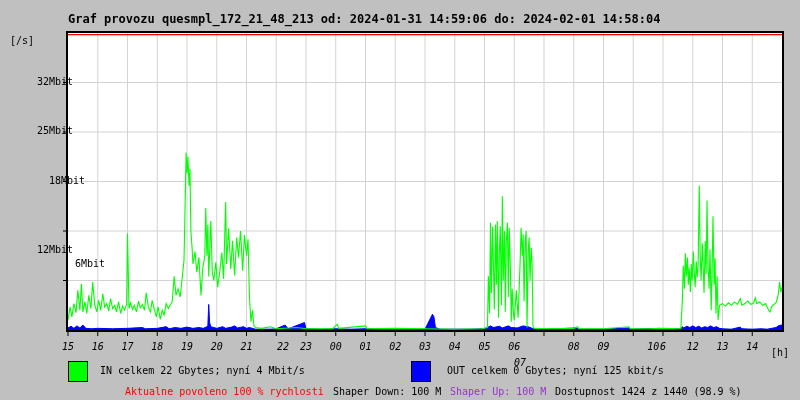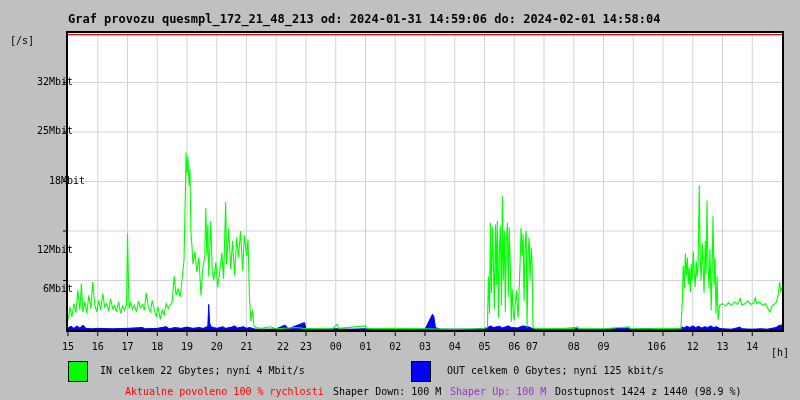--- a/index.html
+++ b/index.html
@@ -13,21 +13,21 @@
     position:absolute;left:68px;top:12px;
     font-size:12px;font-weight:bold;color:#000;letter-spacing:0;white-space:pre;
   }
   .plot-svg{position:absolute;left:63px;top:29px;}
   .ylab{
     position:absolute;left:0;width:73px;text-align:right;
     font-size:10px;color:#000;white-space:pre;
   }
   .xlab{
     position:absolute;width:24px;text-align:center;top:341px;
-    font-size:10px;color:#000;white-space:pre;
+    font-size:10px;color:#000;white-space:pre;font-style:italic;
   }
   .unit-y{position:absolute;left:10px;top:35px;font-size:10px;color:#000;}
   .unit-x{position:absolute;left:757px;top:347px;width:32px;text-align:right;font-size:10px;color:#000;}
   .swatch{
     position:absolute;width:20px;height:21px;border:1px solid #000;box-sizing:border-box;
   }
   .leg-text{position:absolute;top:365px;font-size:10px;color:#000;white-space:pre;}
   .leg2{position:absolute;top:386px;font-size:10px;white-space:pre;}
 </style>
 </head>
@@ -100,40 +100,40 @@
     <line x1="629.75" y1="303" x2="629.75" y2="307" stroke="#000000" stroke-width="1"></line>
     <line x1="659.5" y1="303" x2="659.5" y2="307" stroke="#000000" stroke-width="1"></line>
     <line x1="689.25" y1="303" x2="689.25" y2="307" stroke="#000000" stroke-width="1"></line>
   </svg>
 
 <div id="ylabels">
     <div class="ylab" style="top: 75.5px;">32Mbit</div>
     <div class="ylab" style="top: 125px;">25Mbit</div>
     <div class="ylab" style="top: 174.5px; margin-left: 12px;">18Mbit</div>
     <div class="ylab" style="top: 224px; margin-top: 20px;">12Mbit</div>
-    <div class="ylab" style="top: 283px;">6Mbit</div>
+    <div class="ylab" style="top: 258px; margin-left: 32px;">6Mbit</div>
   </div>
 <div id="xlabels">
     <div class="xlab" style="left: 56px;">15</div>
     <div class="xlab" style="left: 85.75px;">16</div>
     <div class="xlab" style="left: 115.5px;">17</div>
     <div class="xlab" style="left: 145.25px;">18</div>
     <div class="xlab" style="left: 175px;">19</div>
     <div class="xlab" style="left: 204.75px;">20</div>
     <div class="xlab" style="left: 234.5px;">21</div>
     <div class="xlab" style="left: 271px;">22</div>
     <div class="xlab" style="left: 294px;">23</div>
     <div class="xlab" style="left: 323.75px;">00</div>
     <div class="xlab" style="left: 353.5px;">01</div>
     <div class="xlab" style="left: 383.25px;">02</div>
     <div class="xlab" style="left: 413px;">03</div>
     <div class="xlab" style="left: 442.75px;">04</div>
     <div class="xlab" style="left: 472.5px;">05</div>
     <div class="xlab" style="left: 502.25px;">06</div>
-    <div class="xlab" style="left: 520px;">07</div>
+    <div class="xlab" style="left: 508px; margin-top: 16px;">07</div>
     <div class="xlab" style="left: 561.75px; text-align: center;">08</div>
     <div class="xlab" style="left: 591.5px;">09</div>
     <div class="xlab" style="left: 621.25px; margin-left: 20px;">10</div>
     <div class="xlab" style="left: 651px;">6</div>
     <div class="xlab" style="left: 680.75px;">12</div>
     <div class="xlab" style="left: 710.5px;">13</div>
     <div class="xlab" style="left: 740.25px;">14</div>
   </div>
 
 <div class="unit-x">[h]</div>

